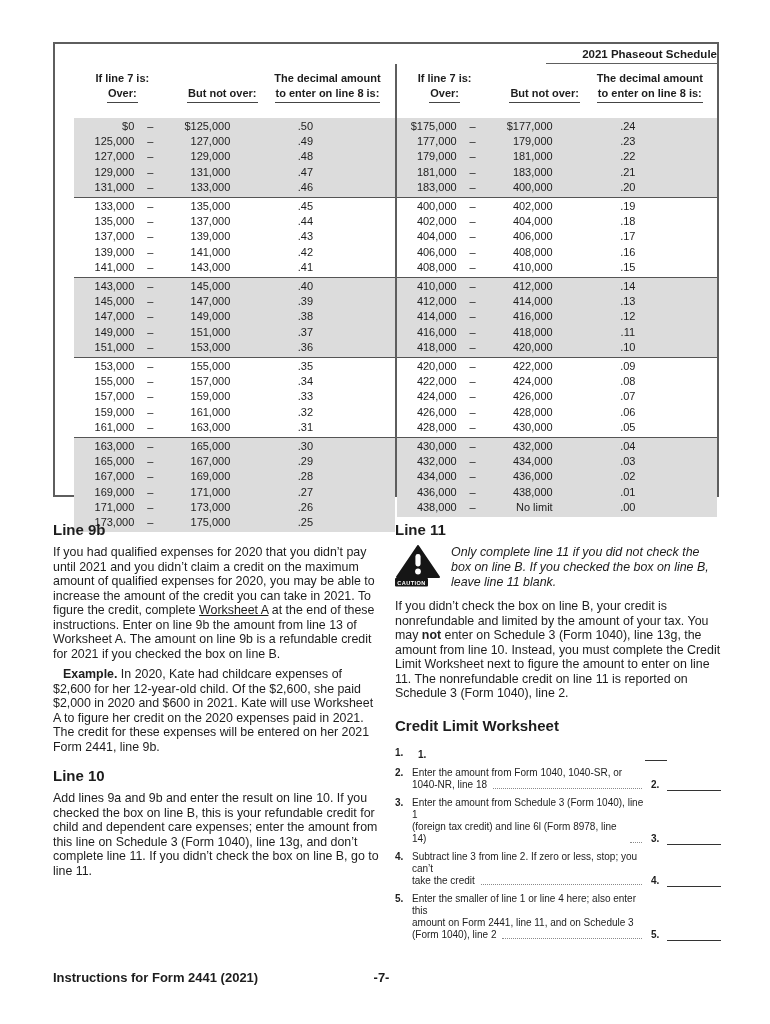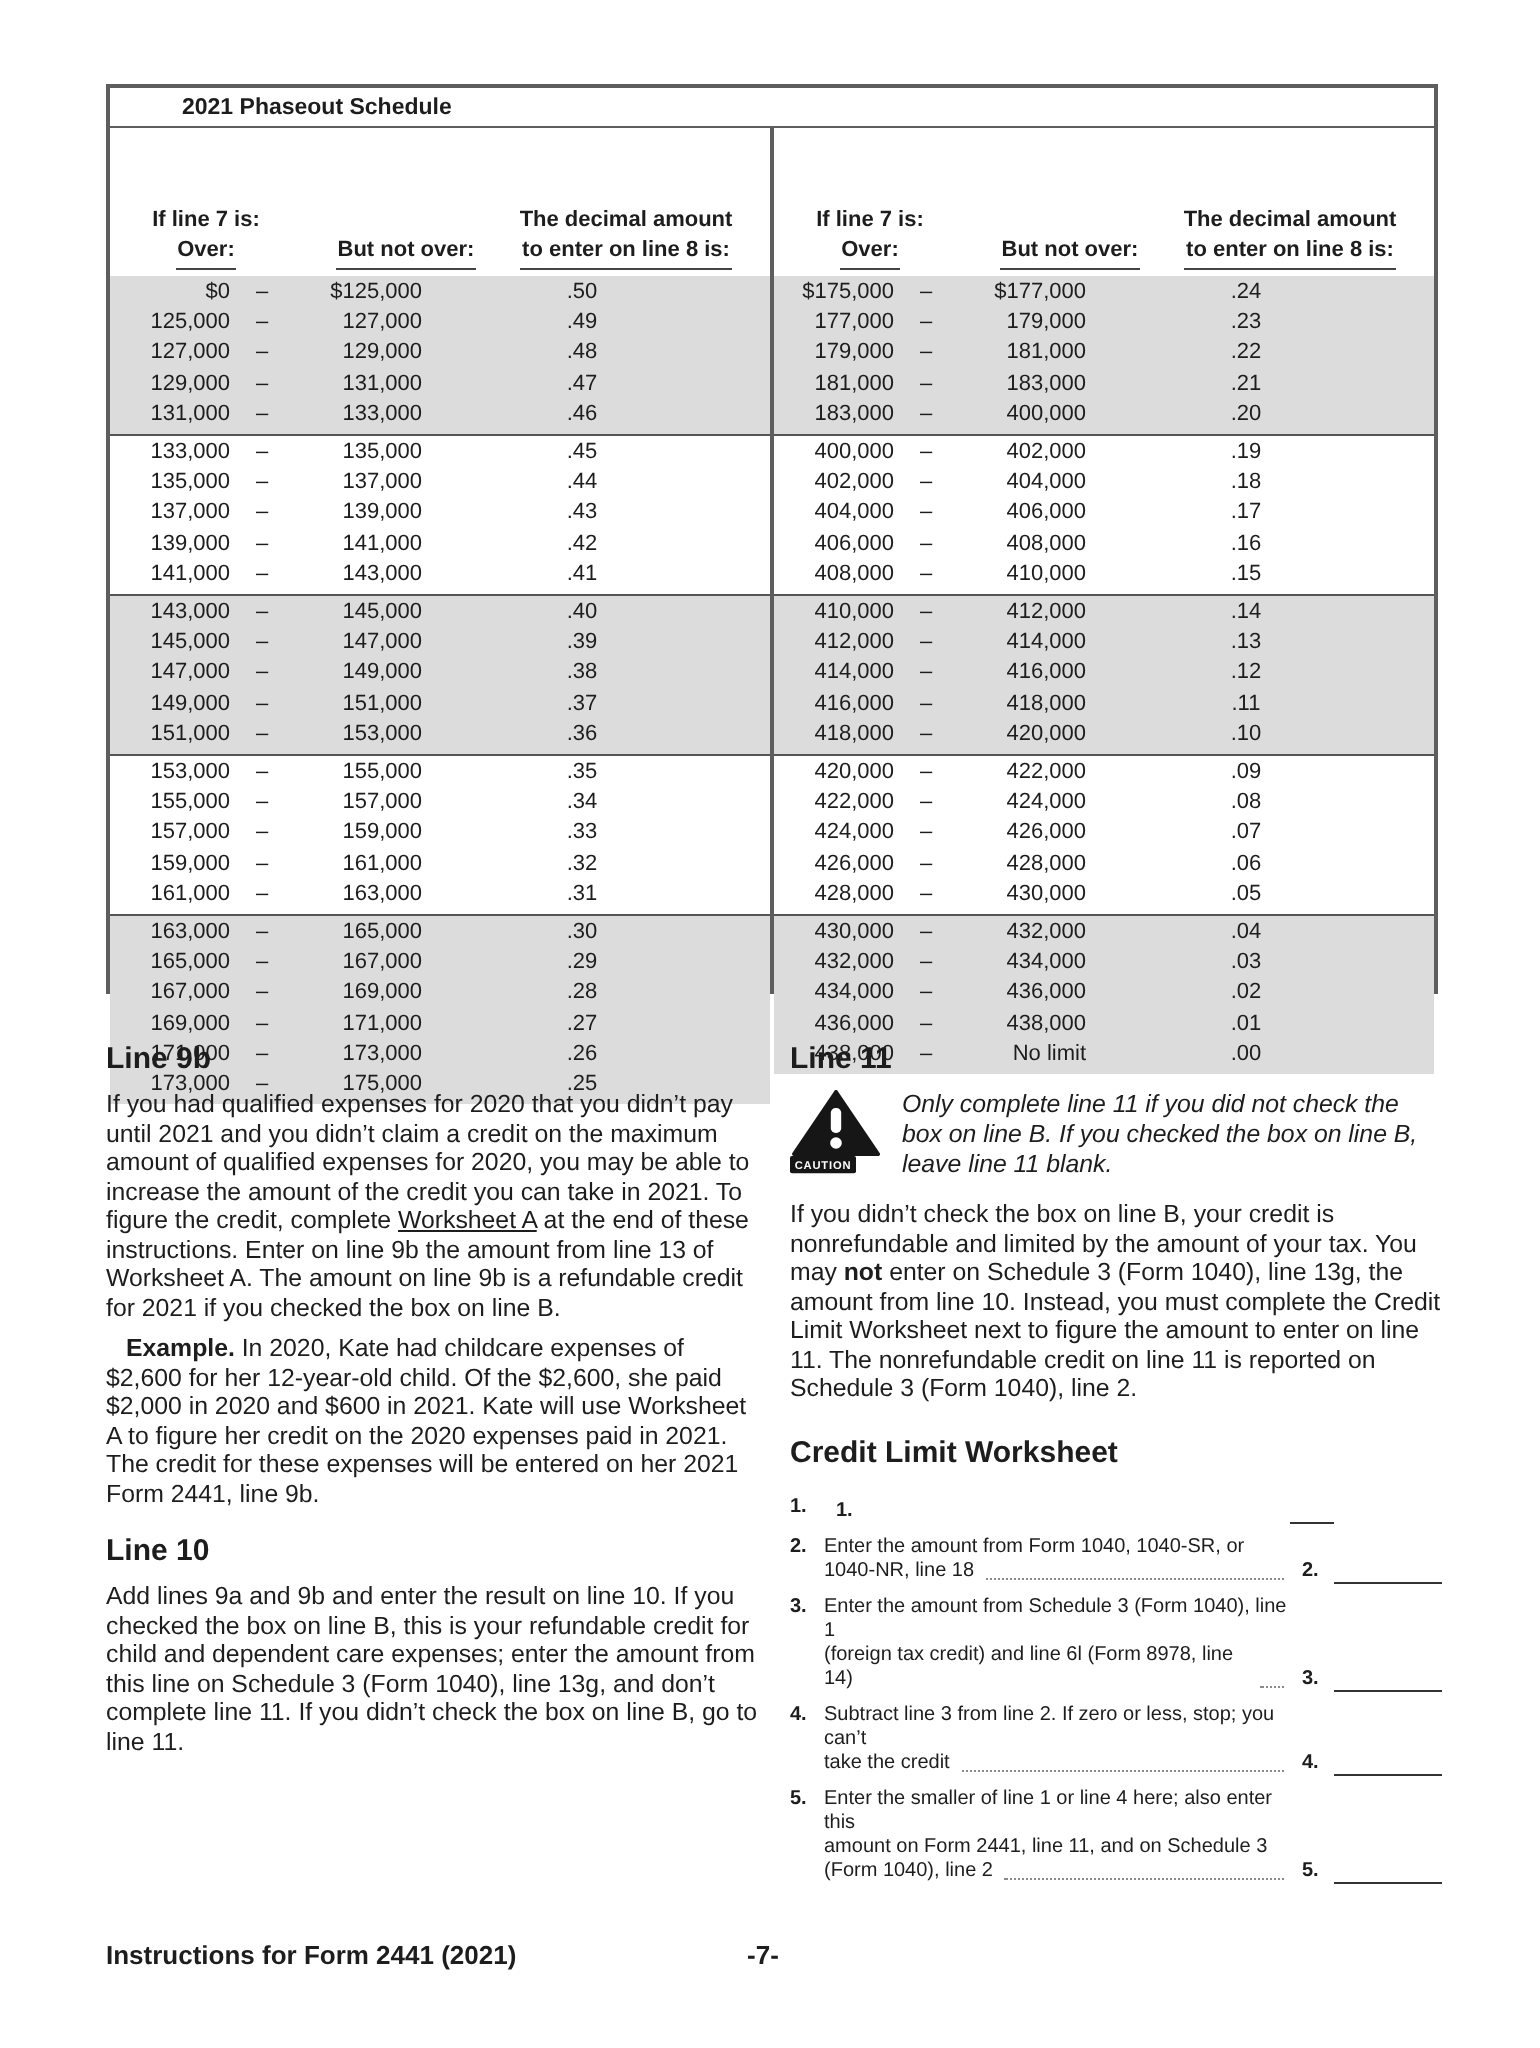--- a/index.html
+++ b/index.html
@@ -5,32 +5,32 @@
   html,body { margin:0; padding:0; background:#ffffff; }
   body {
     width:770px; height:1024px; position:relative;
     font-family:"Liberation Sans","DejaVu Sans",sans-serif;
     color:#1d1d1d; -webkit-font-smoothing:antialiased;
   }
   
   .ptable {
     position:absolute; left:53px; top:42px; width:666px; height:455px;
     border:2px solid #5e5e5e; box-sizing:border-box;
-    display:flex; flex-direction:column; background:#fff;
+    display:flex; flex-direction:column; background:#fff;align-items:flex-end;
   }
   .ptable-title {
     font-weight:bold; font-size:11.5px; padding:4px 0 3px 36px;
     border-bottom:1.5px solid #5e5e5e;
   }
   .halves { flex:1; display:flex; min-height:0; }
   .half { flex:1; display:flex; flex-direction:column; min-width:0; }
   .half.left { border-right:2px solid #5e5e5e; }
   .thead {
     display:grid; grid-template-columns:96px 104px 1fr;
-    font-weight:bold; font-size:11px; padding:7px 0 3px; align-items:end;margin-top:32px;
+    font-weight:bold; font-size:11px; padding:7px 0 15px; align-items:end;
   }
   .thead .h { text-align:center; line-height:15px; }
   .u { display:inline-block; border-bottom:1px solid #444; padding:0 1px 1px; }
   .h3pad { padding-right:14px; }
   .tbody { flex:1; display:flex; flex-direction:column; font-size:11px; }
   .tgroup { padding:1px 0 2px; }
   .tgroup.shaded { background:#dcdcdc; }
   .tgroup + .tgroup { border-top:1px solid #555; }
   .tgroup:last-child { flex:1; }
   .trow { display:grid; grid-template-columns:60px 32px 64px 1fr; line-height:15.2px; }

